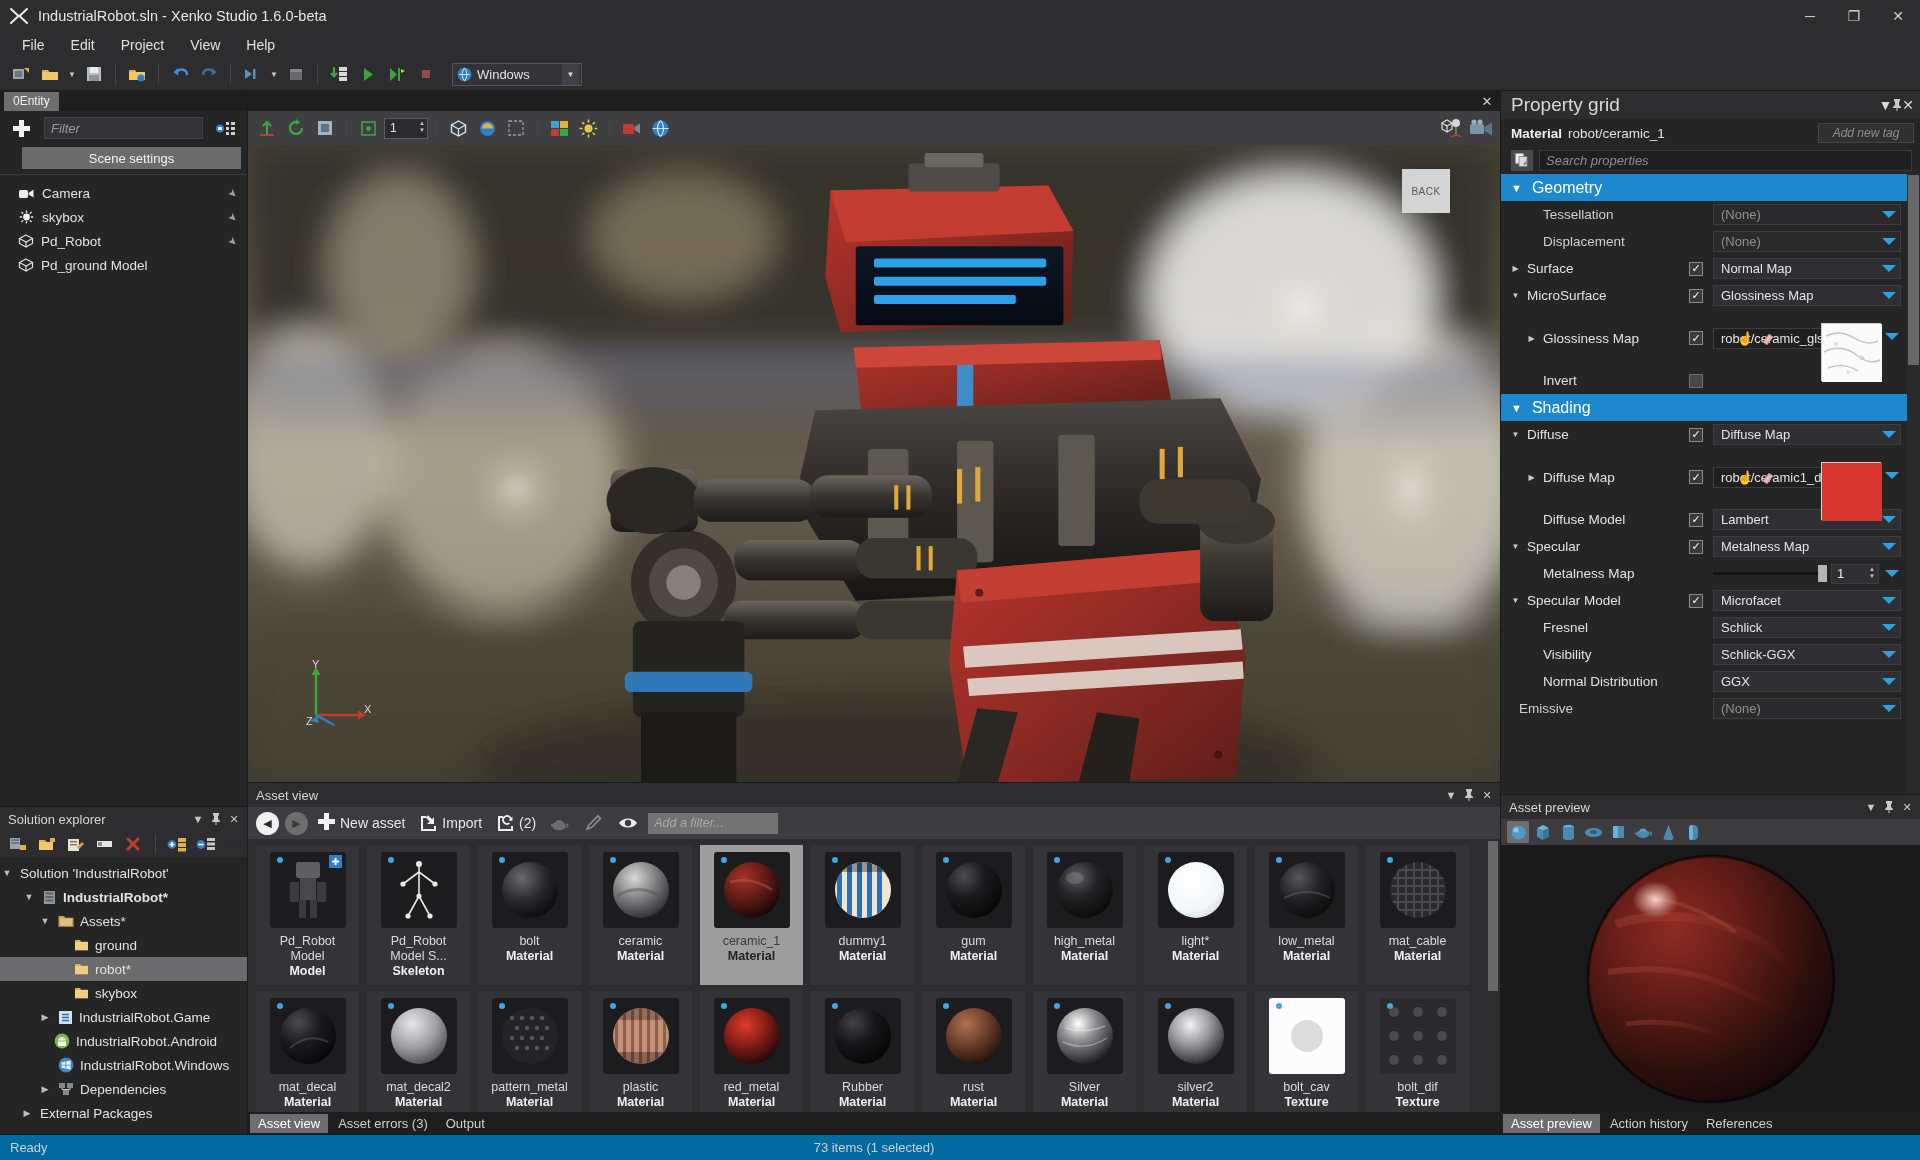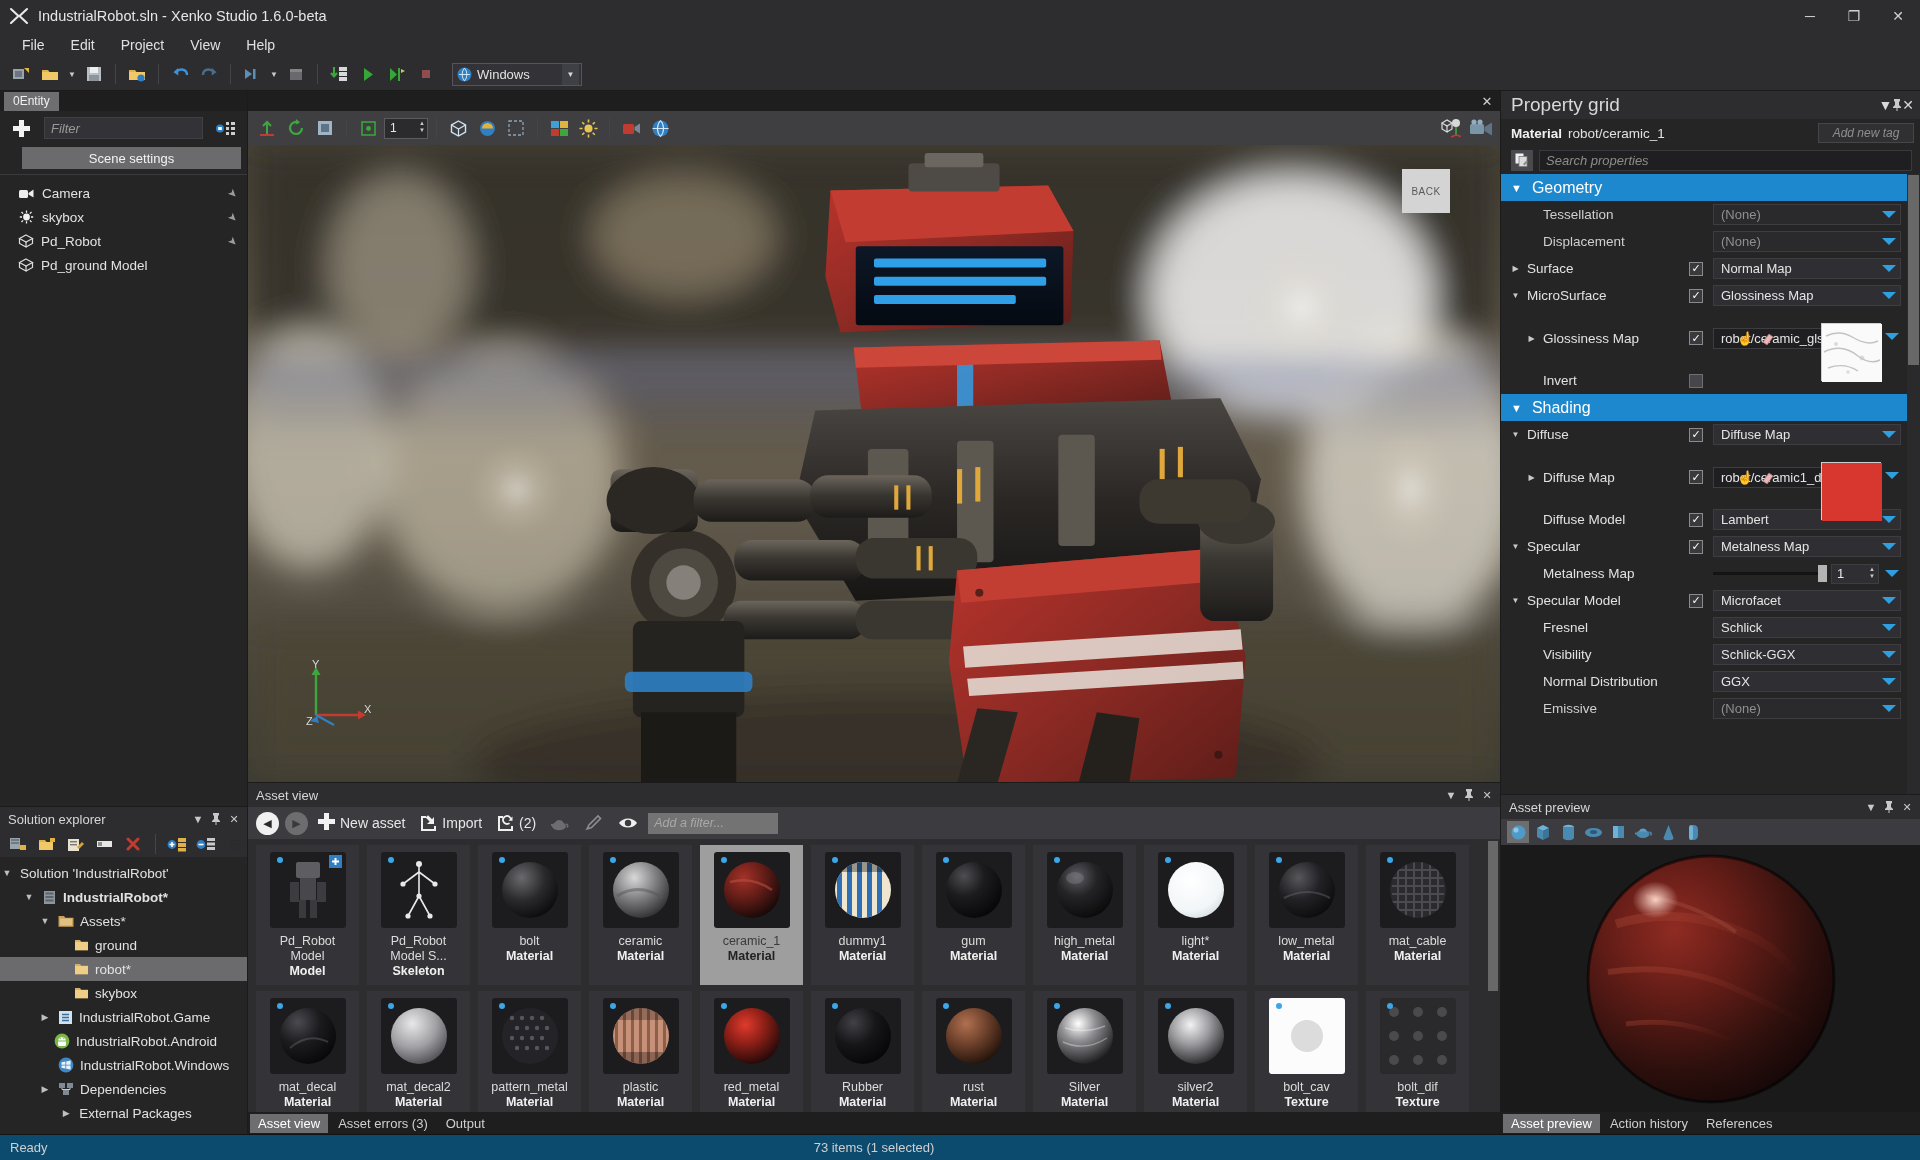--- a/index.html
+++ b/index.html
@@ -156,21 +156,21 @@
 
   
   .prev-panel { flex:1 1 auto; display:flex; flex-direction:column; background:#252526; border-top:1px solid #1b1b1c; min-height:0;}
   .prev-toolbar { height:26px; background:#3c3c40; display:flex; align-items:center; gap:3px; padding-left:6px; flex:0 0 auto;}
   .prev-shape { width:22px; height:22px; display:flex; align-items:center; justify-content:center; }
   .prev-shape.on { background:#6e6e70; }
   .prev-area { flex:1 1 auto; position:relative; overflow:hidden; background:#1a1a1a; }
   .prev-sphere { position:absolute; left:50%; top:50%; transform:translate(-50%,-50%); width:250px; height:250px; border-radius:50%; }
 
   
-  .statusbar { height:26px; background:#0c4a6e; display:flex; align-items:center; flex:0 0 auto; border-top:1px solid #141415;}
+  .statusbar { height:26px; background:#0369a1; display:flex; align-items:center; flex:0 0 auto; border-top:1px solid #141415;}
   .st-left { width:248px; flex:0 0 248px; padding-left:10px; font-size:13px; color:#d0d0d0;}
   .st-mid { flex:1 1 auto; display:flex; align-items:center; justify-content:center; font-size:13px; color:#d0d0d0;}
   .st-right { width:420px; flex:0 0 420px;}
   svg { display:block; }
 </style>
 </head>
 <body>
 
 <div class="app">
 
@@ -539,21 +539,21 @@
               <span style="display: flex;">
                 <svg width="16" height="14" viewBox="0 0 16 14">
                   <rect x="1" y="1" width="6" height="5" fill="#7f8a94"></rect>
                   <rect x="9" y="1" width="6" height="5" fill="#7f8a94"></rect>
                   <rect x="5" y="8" width="6" height="5" fill="#7f8a94"></rect>
                   <path d="M4 6 v1.5 h8 V6" stroke="#c9c9c9" stroke-width="1" fill="none"></path>
                 </svg>
               </span>
               <span>Dependencies</span>
             </div>
-            <div class="sol-row" style="padding-left: 4px; justify-content: center;">
+            <div class="sol-row" style="padding-left: 20px;">
               <span class="tw closed"></span>
               <span>External Packages</span>
             </div>
           </div>
       </div>
     </div>
 
     <div class="col-center">
 
       <div class="vp-tabstrip">
@@ -1675,21 +1675,21 @@
                 </div>
                 <div class="p-chk-cell"></div>
                 <div class="p-field">
                   <span>GGX</span>
                   <span class="p-dd">
                     <span class="caret-blue"></span>
                   </span>
                 </div>
               </div>
               <div class="prow">
-                <div class="p-label dim" style="padding-left: 24px;">
+                <div class="p-label dim" style="">
                   <span class="p-exp"></span>
                   <span>Emissive</span>
                 </div>
                 <div class="p-chk-cell"></div>
                 <div class="p-field none">
                   <span>(None)</span>
                   <span class="p-dd">
                     <span class="caret-blue"></span>
                   </span>
                 </div>

